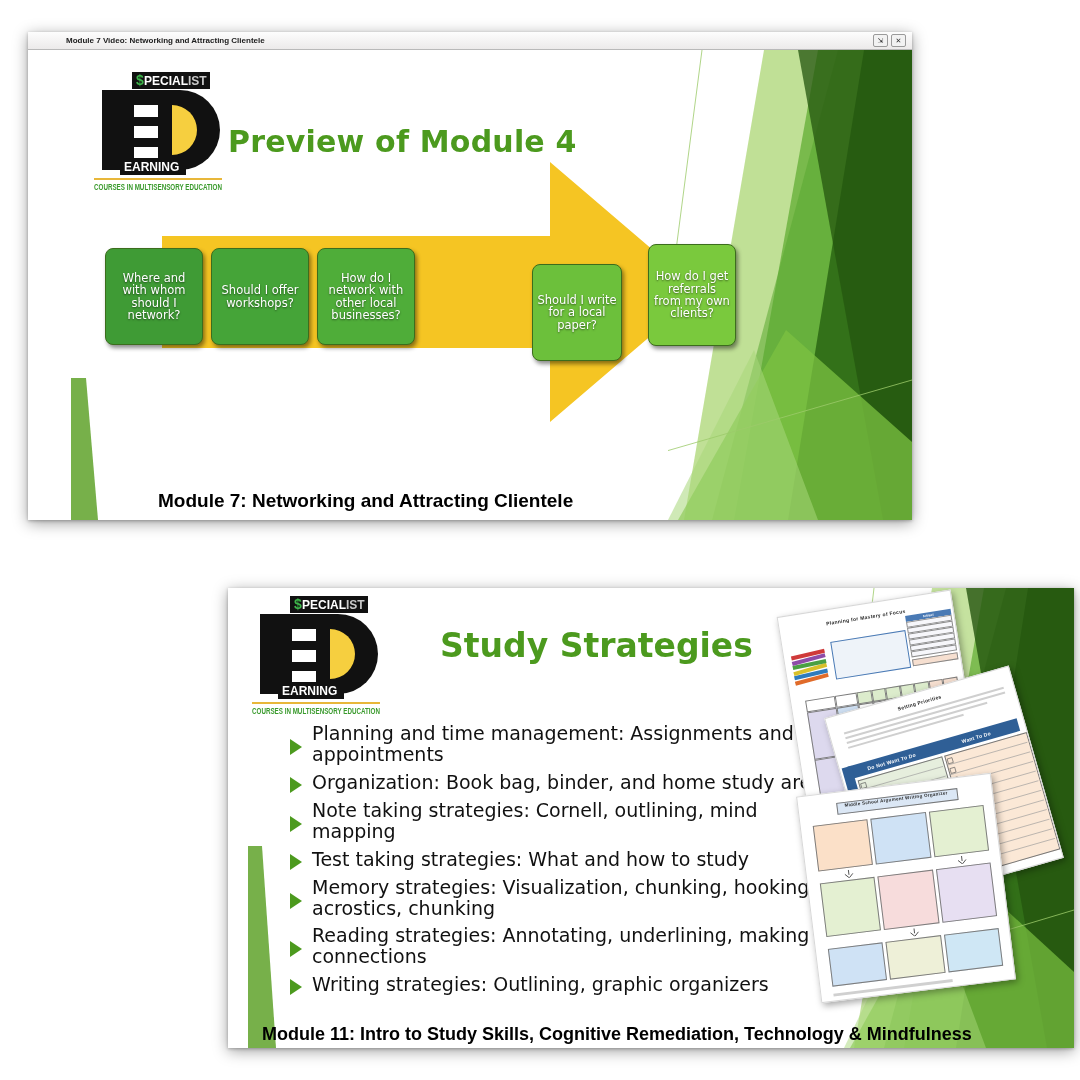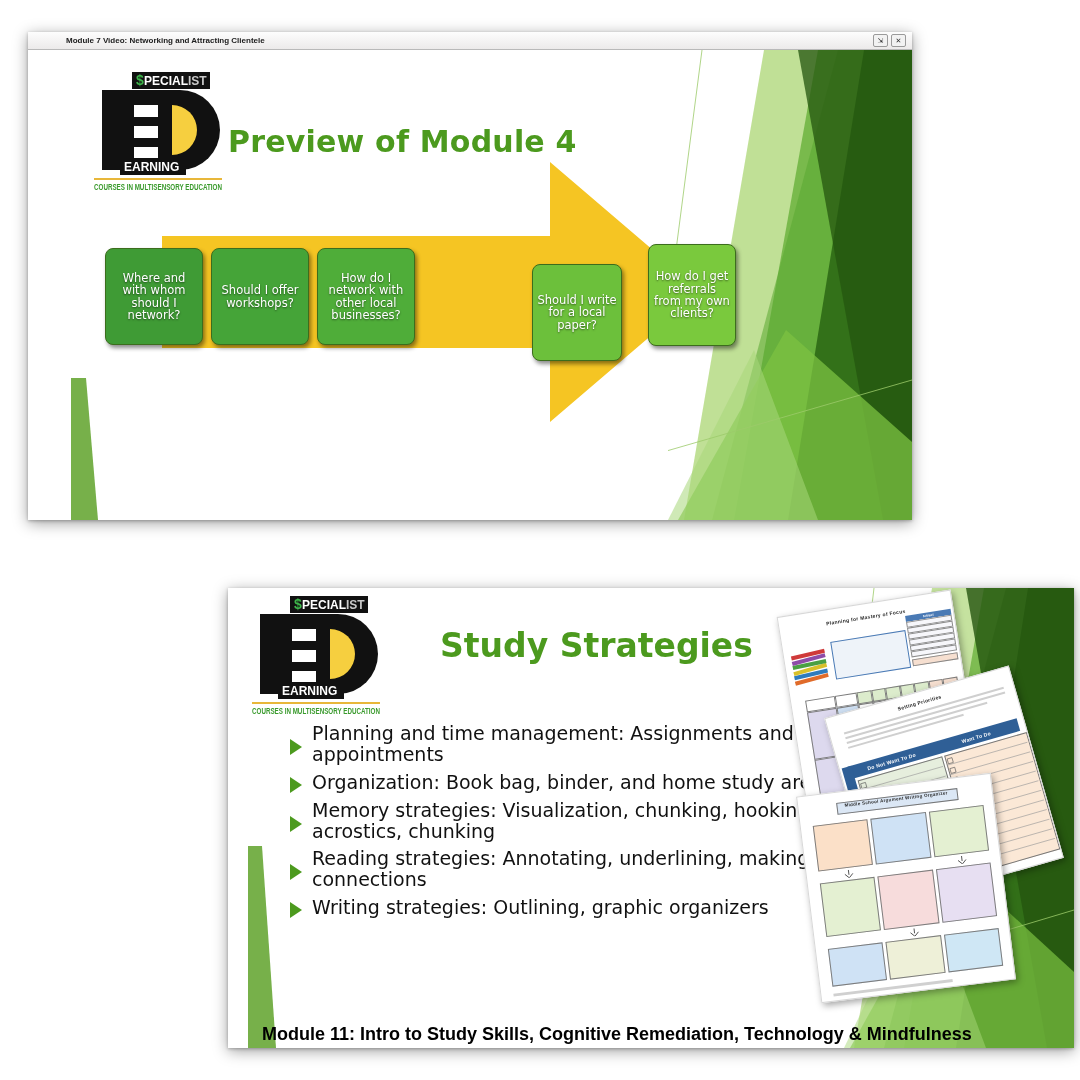--- a/index.html
+++ b/index.html
@@ -212,20 +212,21 @@
     <div class="qbox" style="left:289px;top:198px;width:98px;height:97px;font-size:11.5px;background:#4fad39;">
       <span class="inner">How do I network with other local businesses?</span>
     </div>
     <div class="qbox" style="left:504px;top:198px;width:90px;height:97px;font-size:11.5px;background:#6cc03b;margin-top:16px;">
       <span class="inner">Should I write for a local paper?</span>
     </div>
     <div class="qbox" style="left:620px;top:194px;width:88px;height:102px;font-size:11.5px;background:#7ac93d;">
       <span class="inner">How do I get referrals from my own clients?</span>
     </div>
 
+    <div class="s-footer" style="left:130px;top:440px;font-size:19px;">Module 7: Networking and Attracting Clientele</div>
   </div>
 </div>
 
 <div class="window" style="left:228px;top:588px;width:846px;height:460px;">
 
   <div class="slide" style="top:0;width:846px;height:460px;">
 
     <div class="deco" style="width:230px;">
       <svg viewBox="0 0 230 460" preserveAspectRatio="none">
         <polygon points="88,0 230,0 230,460 10,460" fill="#8cc63f" opacity=".5"></polygon>
@@ -270,20 +271,28 @@
     <div class="s2-title" style="left:212px;top:38px;font-size:33px;">Study Strategies</div>
 
     <div class="bullets" style="left:62px;top:135px;width:545px;">
       <div class="bullet" style="font-size:19px;">
         <span class="tri"></span>
         <span class="btxt">Planning and time management: Assignments and appointments</span>
       </div>
       <div class="bullet" style="font-size:19px;">
         <span class="tri"></span>
         <span class="btxt">Organization: Book bag, binder, and home study area</span>
+      </div>
+      <div class="bullet" style="font-size:19px;">
+        <span class="tri"></span>
+        <span class="btxt">Note taking strategies: Cornell, outlining, mind mapping</span>
+      </div>
+      <div class="bullet" style="font-size:19px;">
+        <span class="tri"></span>
+        <span class="btxt">Test taking strategies: What and how to study</span>
       </div>
       <div class="bullet" style="font-size:19px;">
         <span class="tri"></span>
         <span class="btxt">Memory strategies: Visualization, chunking, hooking, acrostics, chunking</span>
       </div>
       <div class="bullet" style="font-size:19px;">
         <span class="tri"></span>
         <span class="btxt">Reading strategies: Annotating, underlining, making connections</span>
       </div>
       <div class="bullet" style="font-size:19px;">

